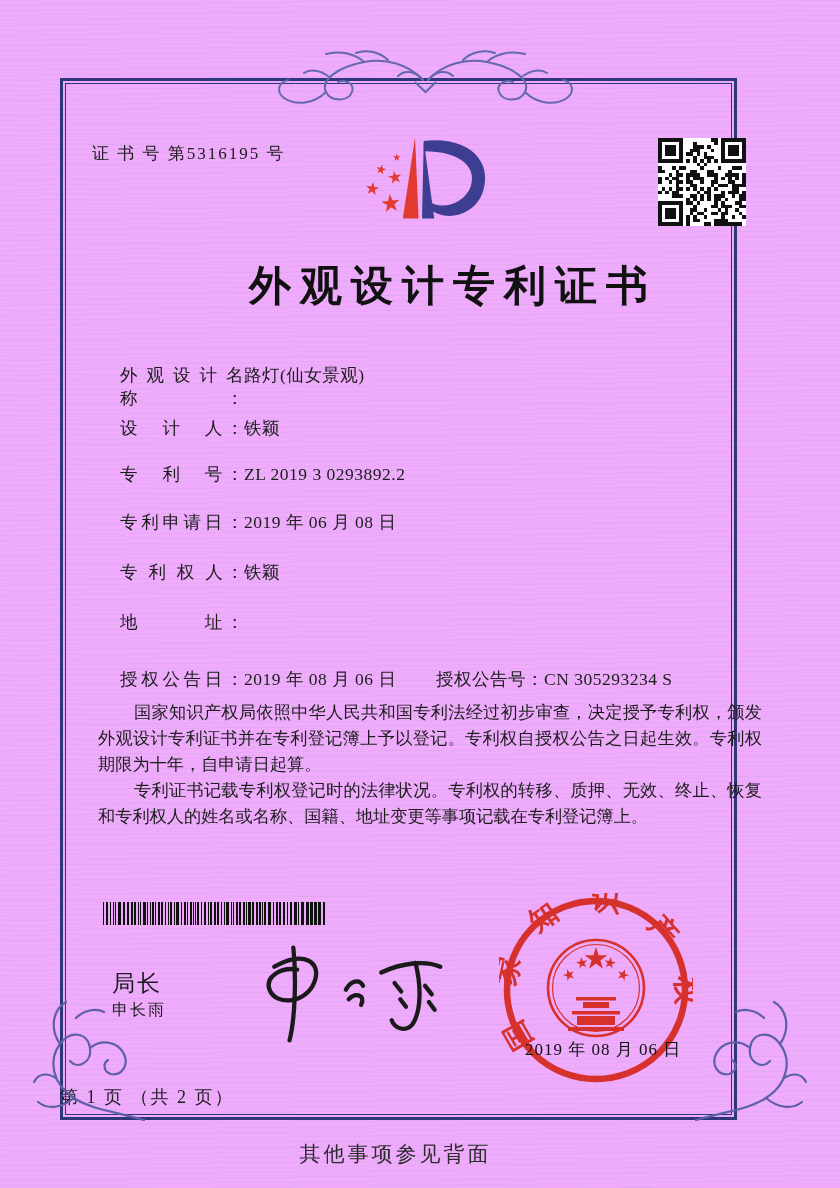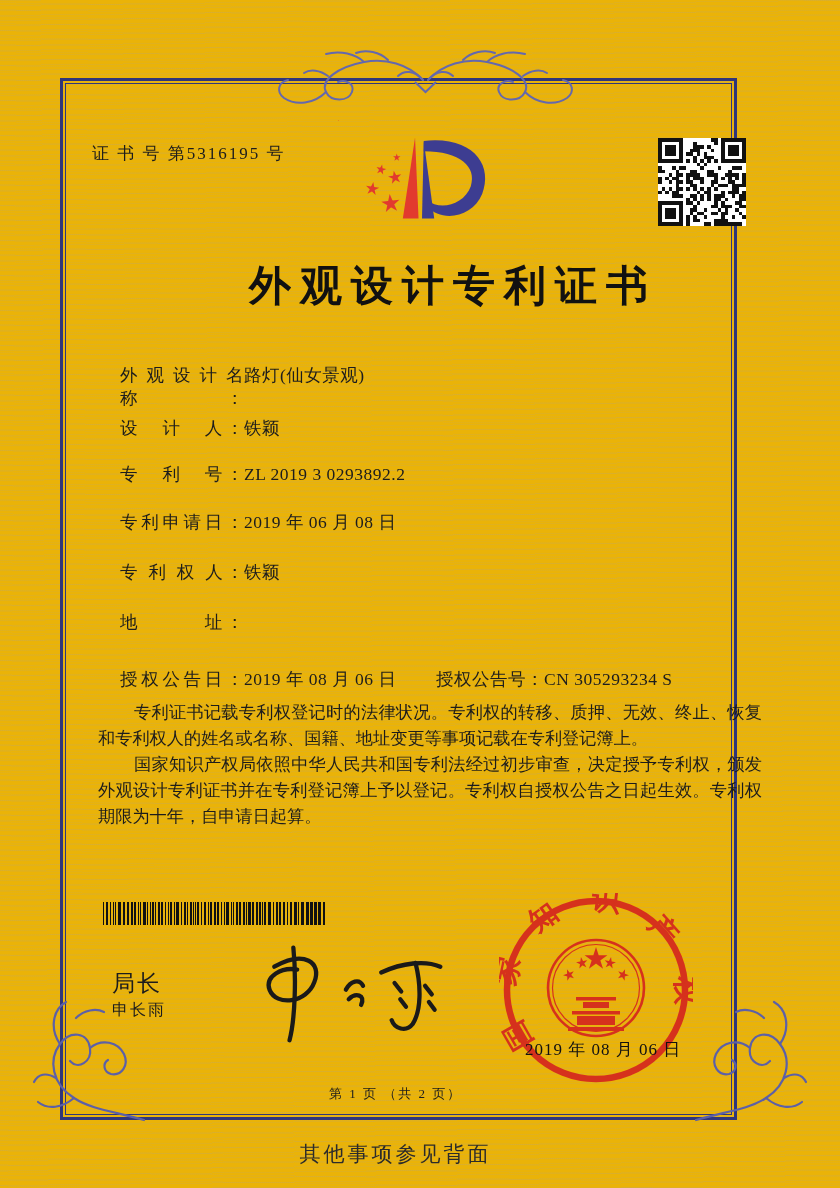--- a/index.html
+++ b/index.html
@@ -1,18 +1,18 @@
 <!DOCTYPE html>
 <html><head>
 <meta charset="utf-8">
 <style>
   html,body{margin:0;padding:0;background:#ffffff;}
   .page{
     position:relative;width:840px;height:1188px;margin:0 auto;
-    background:#eab308;overflow:hidden;
+    background:#f0abfc;overflow:hidden;
     font-family:"Liberation Serif","DejaVu Serif",serif;color:#1c1c1c;
   }
   
   .page::before{
     content:"";position:absolute;inset:0;pointer-events:none;
     background:
       repeating-linear-gradient(179.3deg, rgba(148,156,196,.12) 0 1px, transparent 1px 5px),
       repeating-linear-gradient(180.8deg, rgba(148,156,196,.08) 0 1px, transparent 1px 7px);
   }
   .frame{position:absolute;left:60px;top:78px;width:671px;height:1036px;border:3px solid #30367a;}
@@ -27,21 +27,21 @@
   .addrval{width:492px;}
   .grant2{position:absolute;left:316px;top:0;display:flex;}
   .paras{left:98px;top:700px;width:664px;font-size:17.2px;line-height:26px;text-align:justify;}
   .paras p{margin:0;text-indent:2.1em;}
   .barcode{left:103px;top:902px;width:228px;height:23px;}
   .director-title{left:112px;top:968px;font-size:23px;letter-spacing:2px;}
   .director-name{left:112px;top:1000px;font-size:16px;letter-spacing:2px;}
   .signature{left:238px;top:940px;width:210px;height:105px;}
   .seal{left:499px;top:893px;width:194px;height:194px;opacity:.93;}
   .seal-date{left:505px;top:1038px;width:196px;text-align:center;font-size:17px;letter-spacing:1px;color:#111;z-index:5;}
-  .page-indicator{left:60px;top:1085px;width:671px;text-align:center;font-size:13px;letter-spacing:2px;}
+  .page-indicator{left:60px;top:1085px;width:671px;font-size:18px;letter-spacing:2px;}
   .back-note{left:60px;top:1140px;width:671px;text-align:center;font-size:21px;letter-spacing:3px;color:#2b2b2b;}
   .logo{left:338px;top:120px;width:175px;height:122px;}
   .qr{left:658px;top:138px;width:88px;height:88px;}
   .orn-top{left:268px;top:46px;width:315px;height:70px;z-index:3;}
   .orn-bl{left:26px;top:998px;width:122px;height:136px;z-index:3;}
   .orn-br{left:692px;top:998px;width:122px;height:136px;z-index:3;transform:scaleX(-1);}
 </style>
 </head>
 <body>
 
@@ -140,22 +140,22 @@
       <span class="flabel">授权公告日：</span>
       <span class="fvalue">2019 年 08 月 06 日</span>
       <span class="grant2">
         <span>授权公告号：</span>
         <span>CN 305293234 S</span>
       </span>
     </div>
   </div>
 
   <div class="abs paras">
+    <p>国家知识产权局依照中华人民共和国专利法经过初步审查，决定授予专利权，颁发外观设计专利证书并在专利登记簿上予以登记。专利权自授权公告之日起生效。专利权期限为十年，自申请日起算。</p>
     <p>专利证书记载专利权登记时的法律状况。专利权的转移、质押、无效、终止、恢复和专利权人的姓名或名称、国籍、地址变更等事项记载在专利登记簿上。</p>
-    <p>国家知识产权局依照中华人民共和国专利法经过初步审查，决定授予专利权，颁发外观设计专利证书并在专利登记簿上予以登记。专利权自授权公告之日起生效。专利权期限为十年，自申请日起算。</p>
   </div>
 
   <div class="abs barcode">
     <svg id="barcode-svg" width="228" height="23" viewBox="0 0 228 23" shape-rendering="crispEdges">
       <path id="barcode-path" fill="#111111" d="M0 0h1v23h-1ZM3 0h2v23h-2ZM7 0h1v23h-1ZM10 0h1v23h-1ZM12 0h1v23h-1ZM15 0h3v23h-3ZM20 0h2v23h-2ZM24 0h2v23h-2ZM28 0h2v23h-2ZM31 0h2v23h-2ZM35 0h1v23h-1ZM37 0h1v23h-1ZM40 0h3v23h-3ZM44 0h1v23h-1ZM47 0h1v23h-1ZM49 0h2v23h-2ZM52 0h1v23h-1ZM55 0h2v23h-2ZM58 0h2v23h-2ZM62 0h1v23h-1ZM65 0h1v23h-1ZM67 0h2v23h-2ZM71 0h1v23h-1ZM73 0h3v23h-3ZM78 0h1v23h-1ZM81 0h2v23h-2ZM84 0h1v23h-1ZM87 0h2v23h-2ZM90 0h1v23h-1ZM92 0h1v23h-1ZM94 0h2v23h-2ZM98 0h1v23h-1ZM101 0h2v23h-2ZM105 0h1v23h-1ZM107 0h2v23h-2ZM111 0h2v23h-2ZM114 0h2v23h-2ZM118 0h1v23h-1ZM121 0h1v23h-1ZM123 0h3v23h-3ZM128 0h1v23h-1ZM130 0h1v23h-1ZM133 0h2v23h-2ZM136 0h2v23h-2ZM140 0h2v23h-2ZM143 0h1v23h-1ZM145 0h3v23h-3ZM149 0h2v23h-2ZM153 0h2v23h-2ZM156 0h2v23h-2ZM159 0h1v23h-1ZM161 0h2v23h-2ZM165 0h3v23h-3ZM170 0h1v23h-1ZM173 0h2v23h-2ZM176 0h2v23h-2ZM180 0h2v23h-2ZM184 0h1v23h-1ZM187 0h2v23h-2ZM191 0h3v23h-3ZM195 0h1v23h-1ZM198 0h3v23h-3ZM203 0h3v23h-3ZM207 0h3v23h-3ZM211 0h3v23h-3ZM215 0h3v23h-3ZM220 0h2v23h-2Z"></path>
     </svg>
   </div>
 
   <div class="abs director-title">局长</div>
   <div class="abs director-name">申长雨</div>

